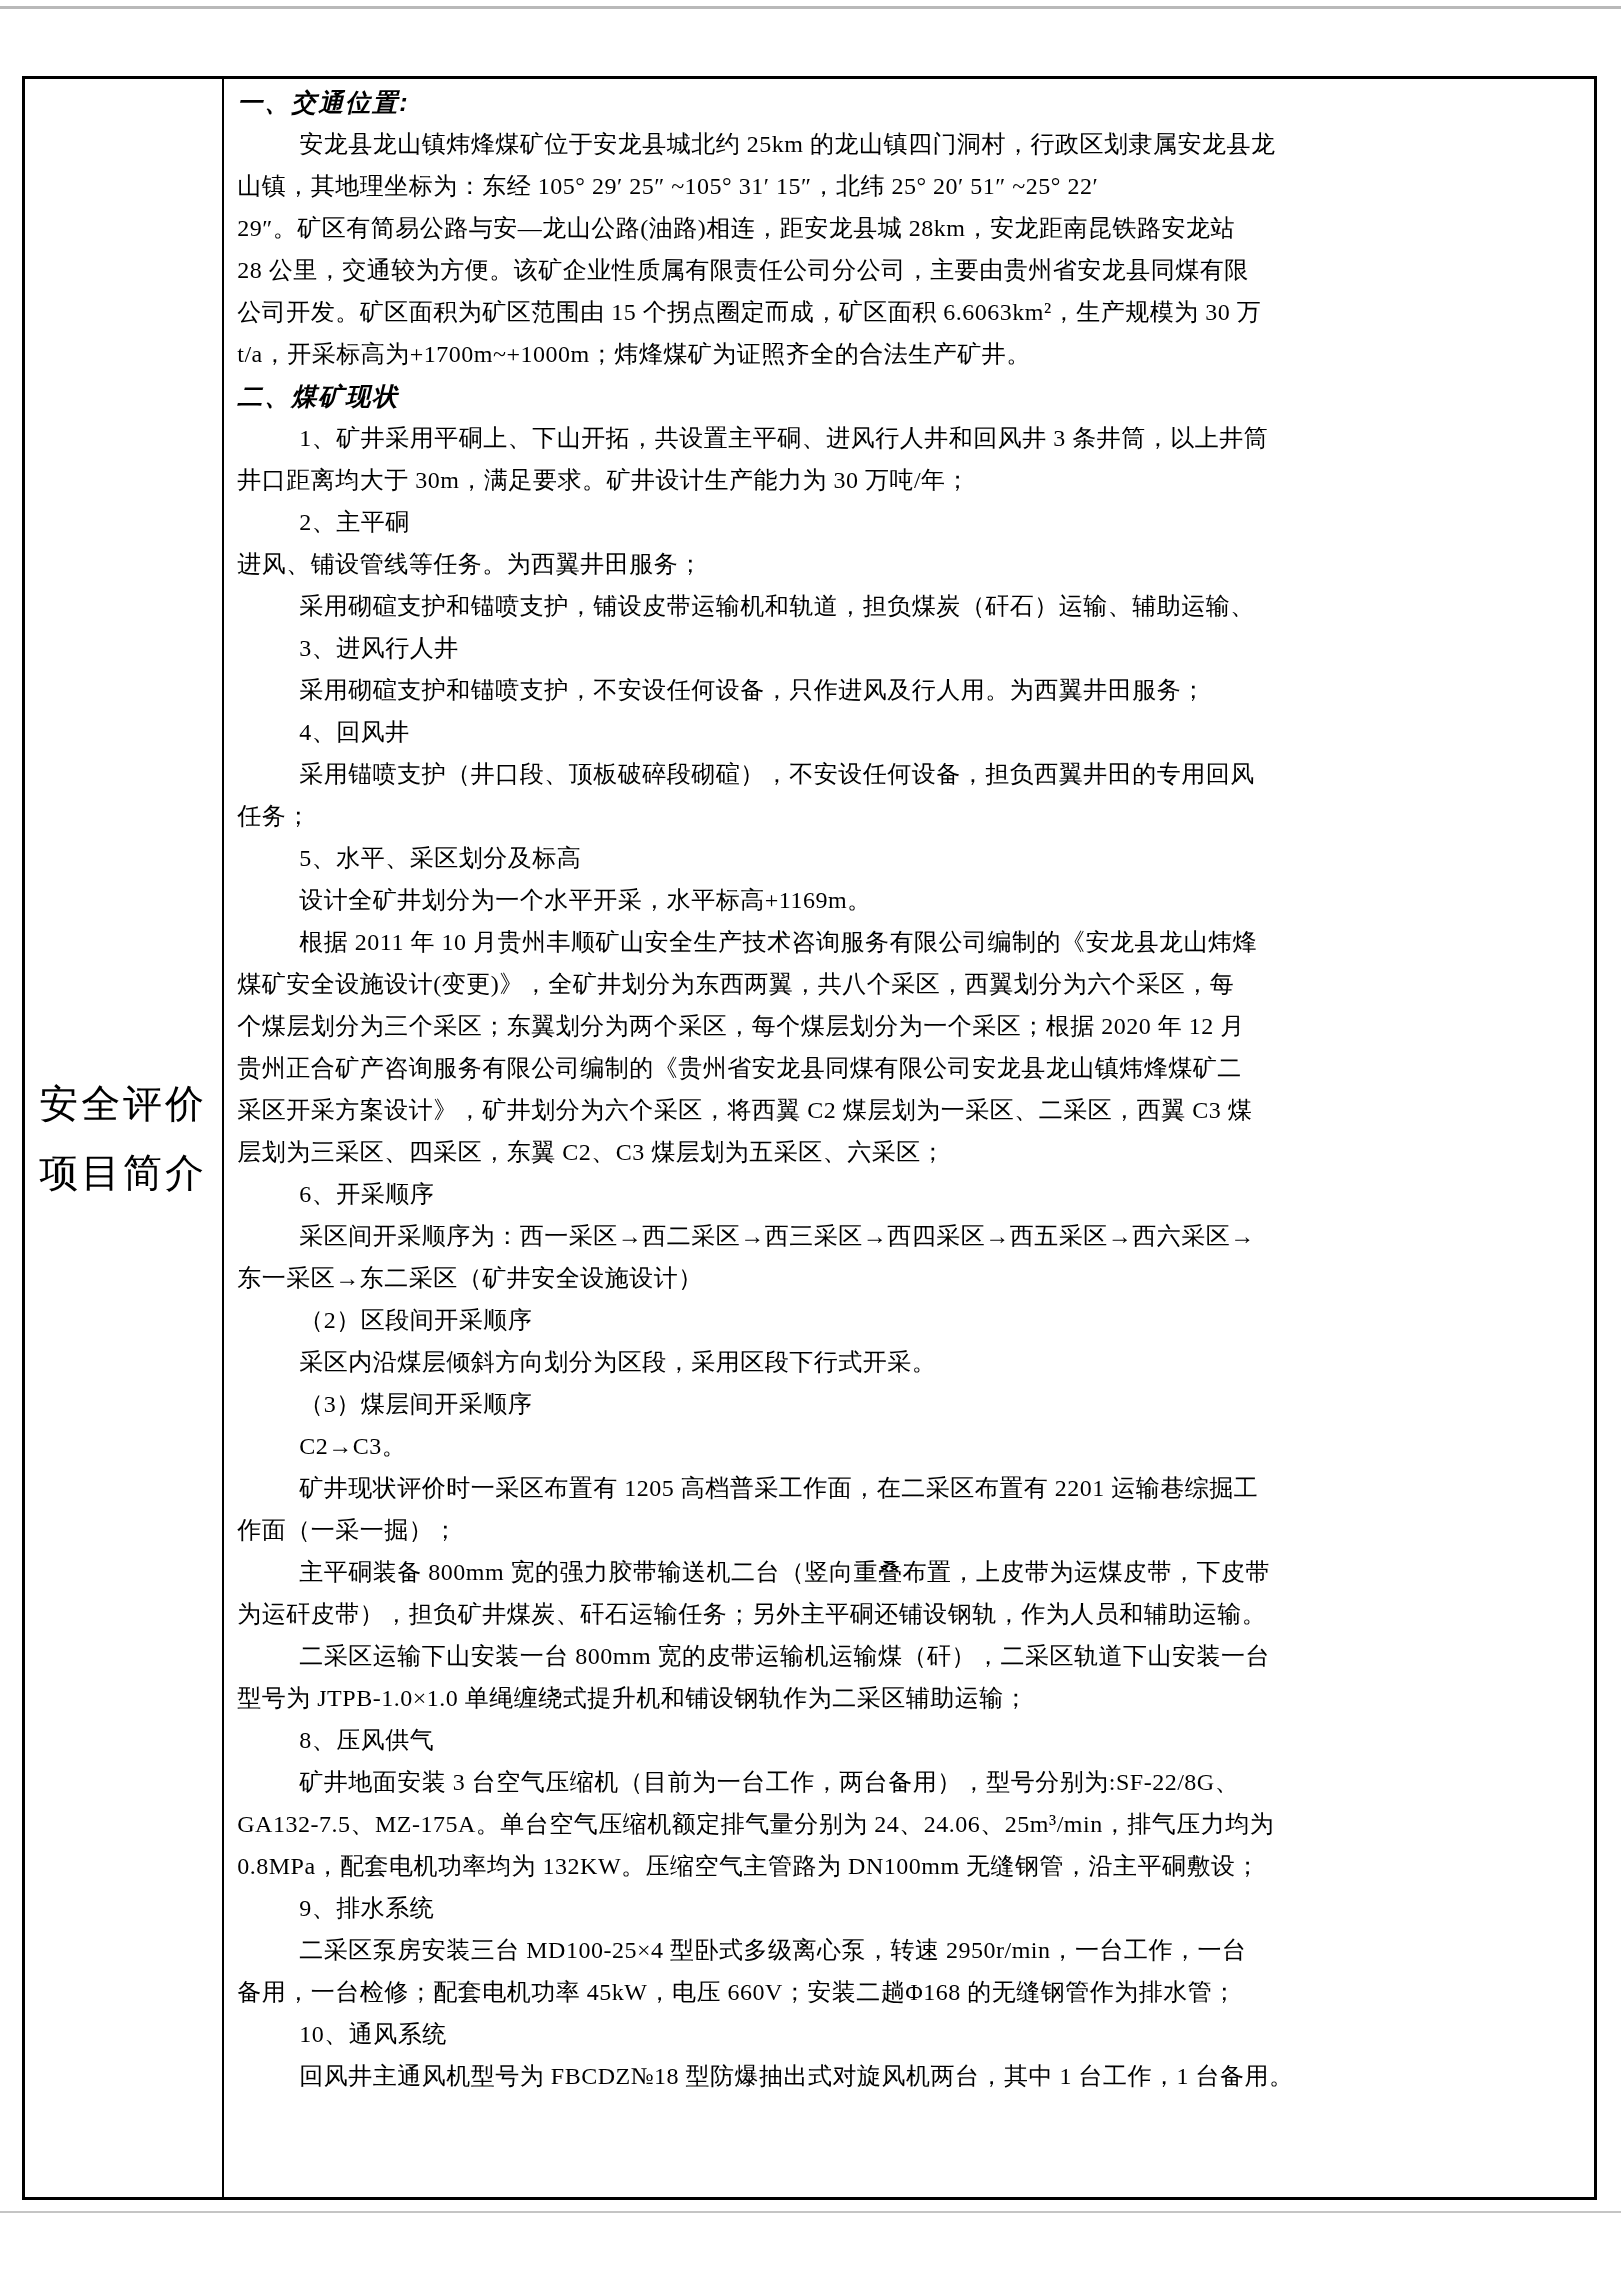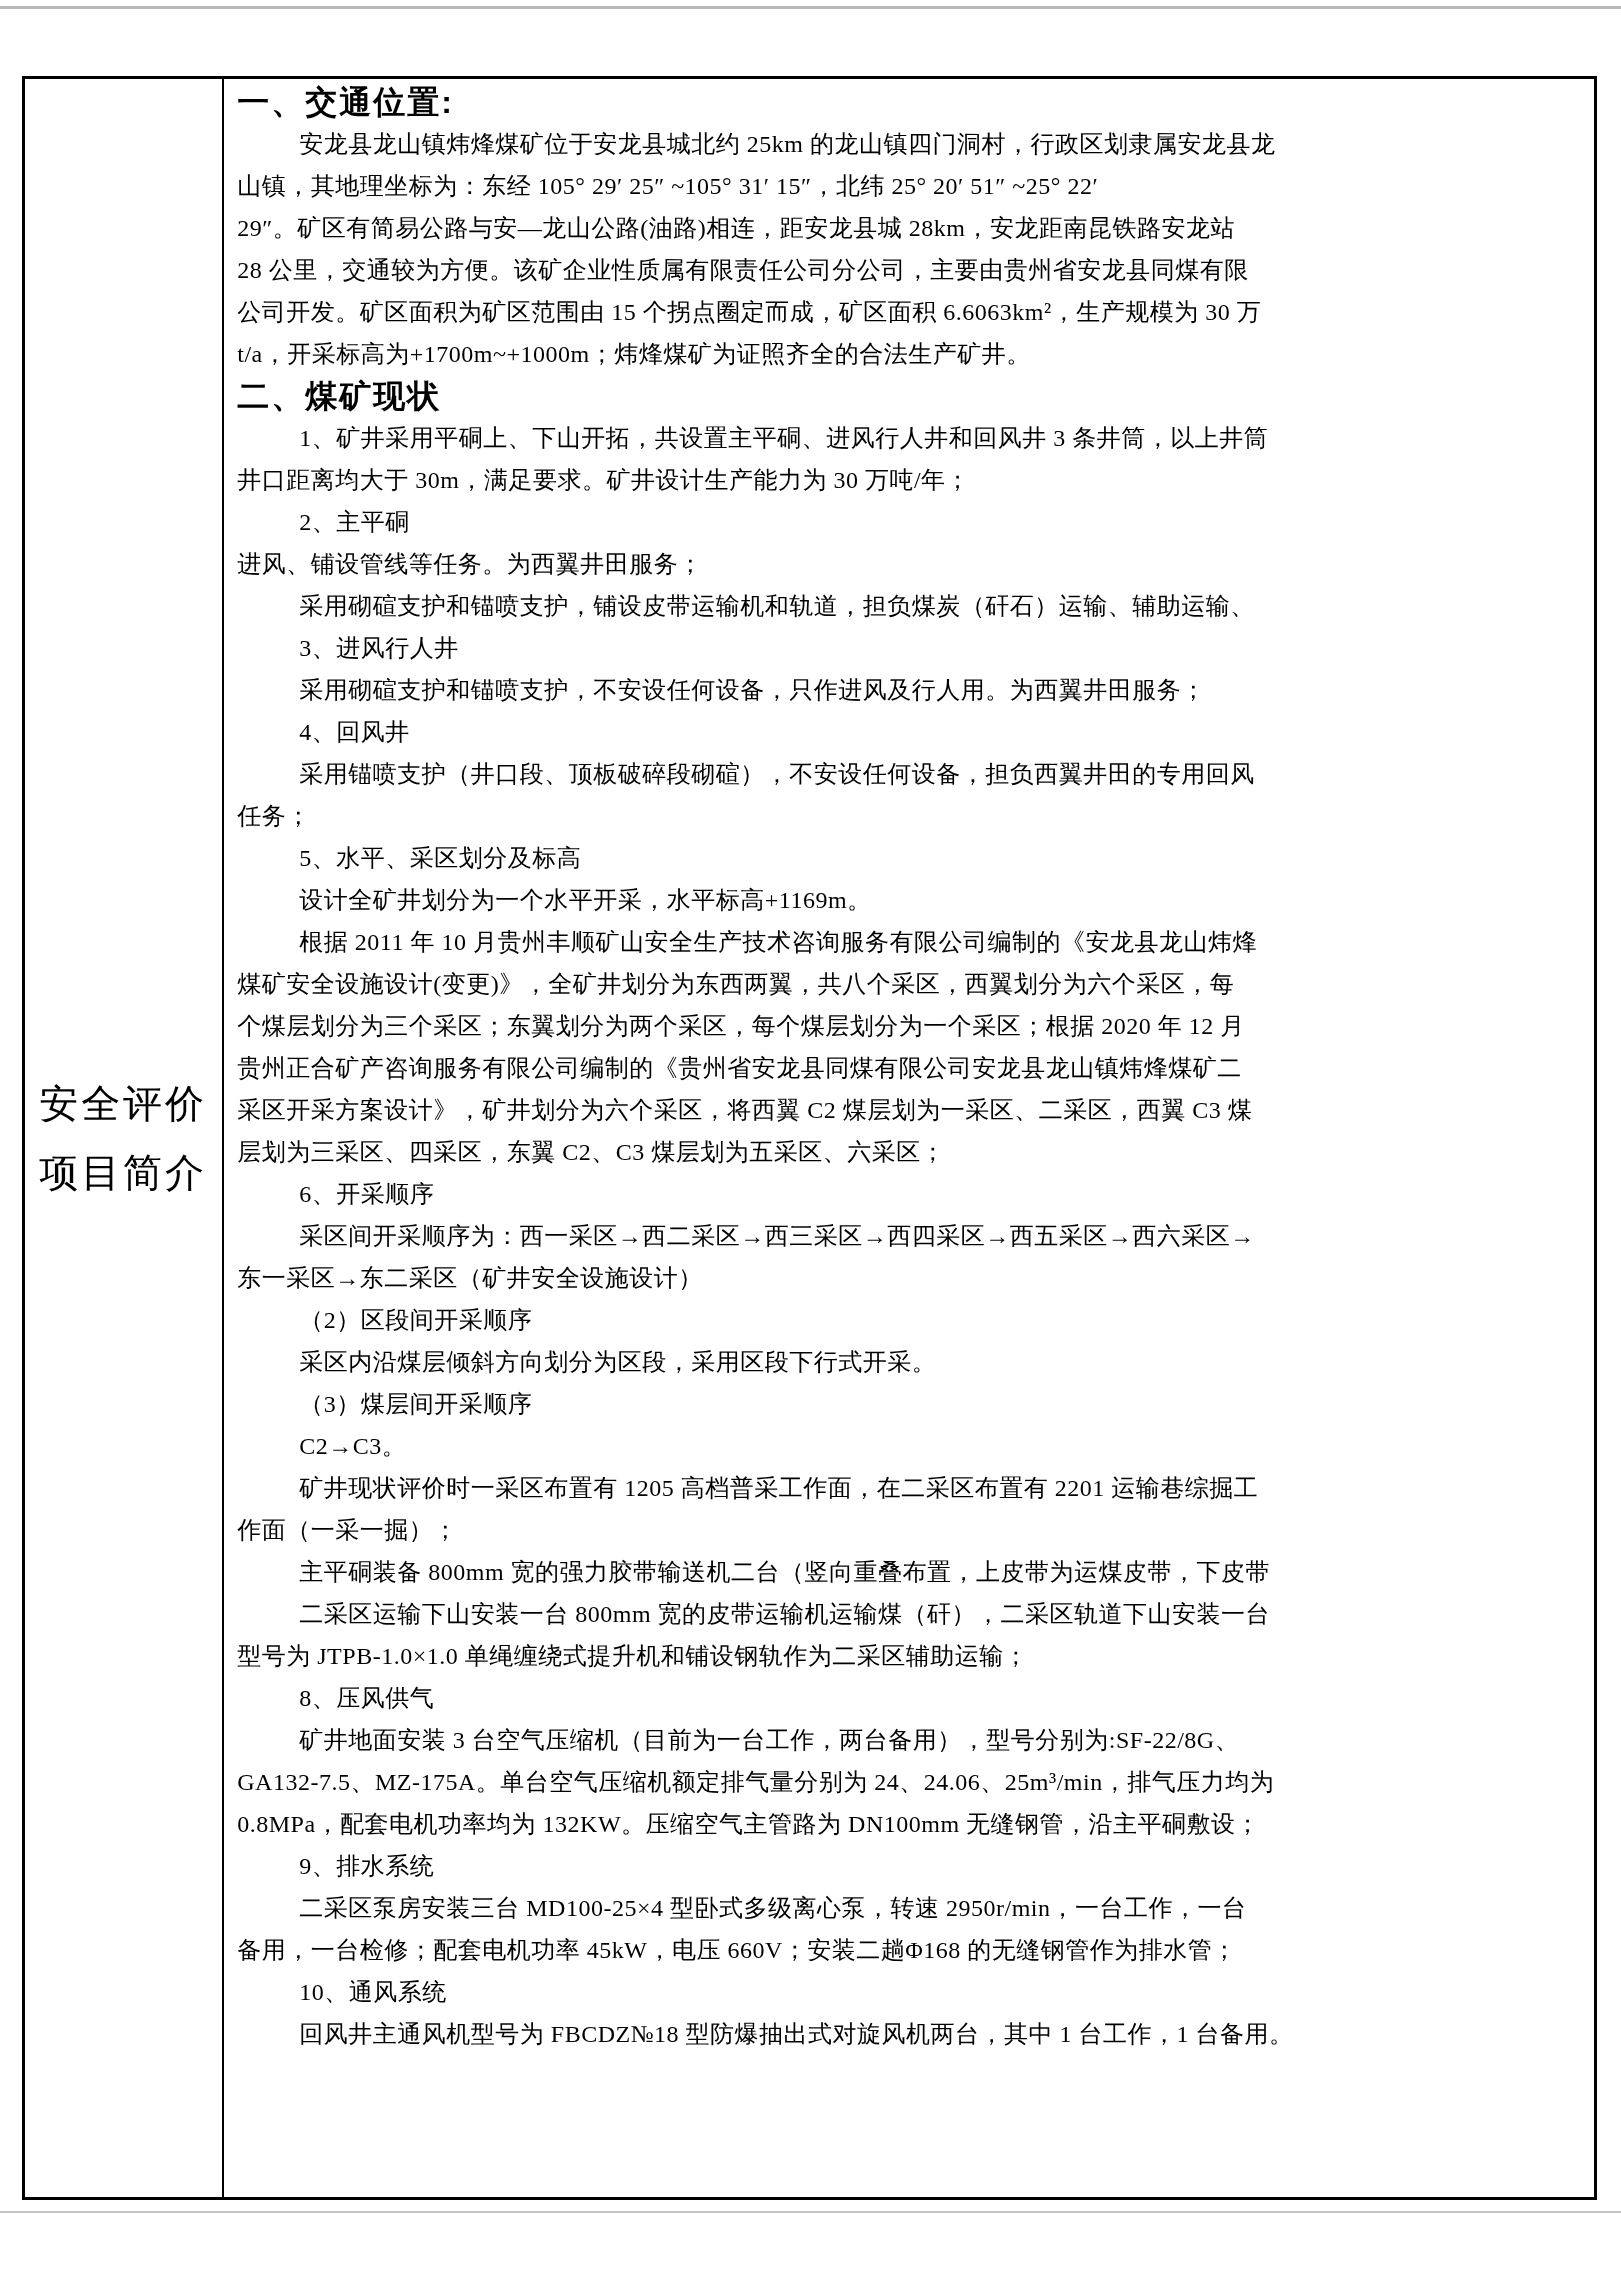--- a/index.html
+++ b/index.html
@@ -64,23 +64,24 @@
     height: 42px;
     line-height: 42px;
     font-size: 24px;
     white-space: nowrap;
     overflow: hidden;
     letter-spacing: 0.5px;
   }
   .line.indent { padding-left: 62px; }
   .line.bold {
     font-weight: bold;
-    font-size: 32px;
+    font-size: 25px;
     font-family: "Liberation Sans", "DejaVu Sans", sans-serif;
     letter-spacing: 2px;
+    font-style: italic;
   }
 </style>
 </head>
 <body>
 
 <div class="page">
   <div class="edge-line-top"></div>
   <div class="edge-line-bottom"></div>
 
   <div class="doc-table">
@@ -119,20 +120,21 @@
           <div class="line indent">6、开采顺序</div>
           <div class="line indent">采区间开采顺序为：西一采区→西二采区→西三采区→西四采区→西五采区→西六采区→</div>
           <div class="line">东一采区→东二采区（矿井安全设施设计）</div>
           <div class="line indent">（2）区段间开采顺序</div>
           <div class="line indent">采区内沿煤层倾斜方向划分为区段，采用区段下行式开采。</div>
           <div class="line indent">（3）煤层间开采顺序</div>
           <div class="line indent">C2→C3。</div>
           <div class="line indent">矿井现状评价时一采区布置有 1205 高档普采工作面，在二采区布置有 2201 运输巷综掘工</div>
           <div class="line">作面（一采一掘）；</div>
           <div class="line indent">主平硐装备 800mm 宽的强力胶带输送机二台（竖向重叠布置，上皮带为运煤皮带，下皮带</div>
+          <div class="line">为运矸皮带），担负矿井煤炭、矸石运输任务；另外主平硐还铺设钢轨，作为人员和辅助运输。</div>
           <div class="line indent">二采区运输下山安装一台 800mm 宽的皮带运输机运输煤（矸），二采区轨道下山安装一台</div>
           <div class="line">型号为 JTPB-1.0×1.0 单绳缠绕式提升机和铺设钢轨作为二采区辅助运输；</div>
           <div class="line indent">8、压风供气</div>
           <div class="line indent">矿井地面安装 3 台空气压缩机（目前为一台工作，两台备用），型号分别为:SF-22/8G、</div>
           <div class="line">GA132-7.5、MZ-175A。单台空气压缩机额定排气量分别为 24、24.06、25m³/min，排气压力均为</div>
           <div class="line">0.8MPa，配套电机功率均为 132KW。压缩空气主管路为 DN100mm 无缝钢管，沿主平硐敷设；</div>
           <div class="line indent">9、排水系统</div>
           <div class="line indent">二采区泵房安装三台 MD100-25×4 型卧式多级离心泵，转速 2950r/min，一台工作，一台</div>
           <div class="line">备用，一台检修；配套电机功率 45kW，电压 660V；安装二趟Φ168 的无缝钢管作为排水管；</div>
           <div class="line indent">10、通风系统</div>

